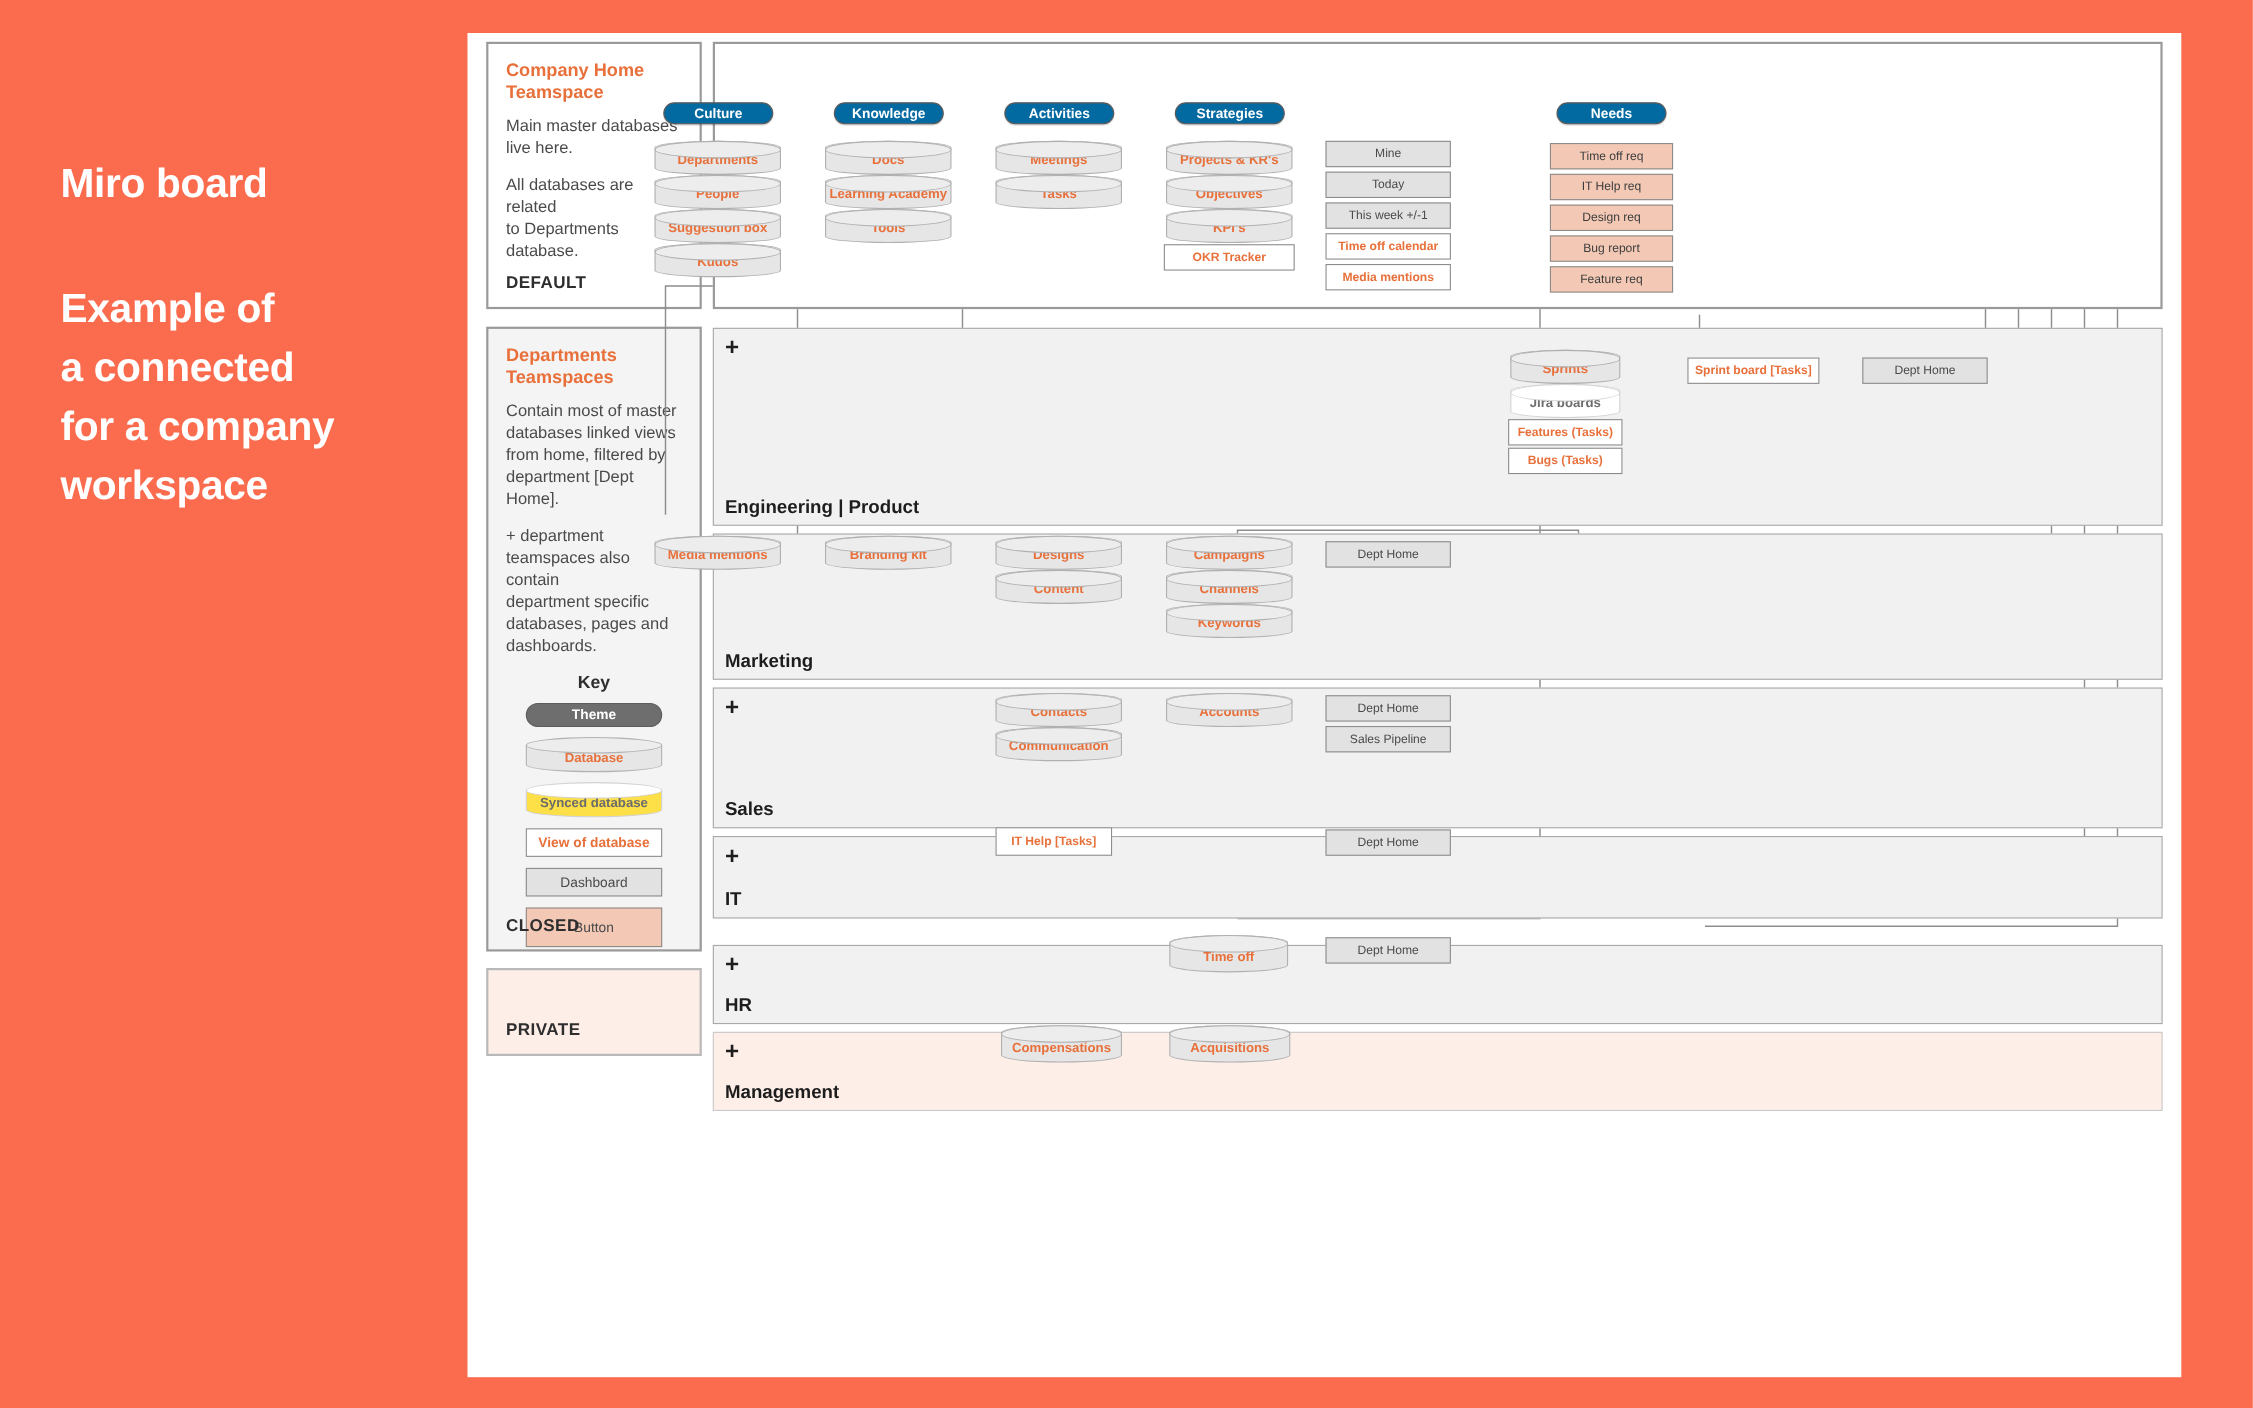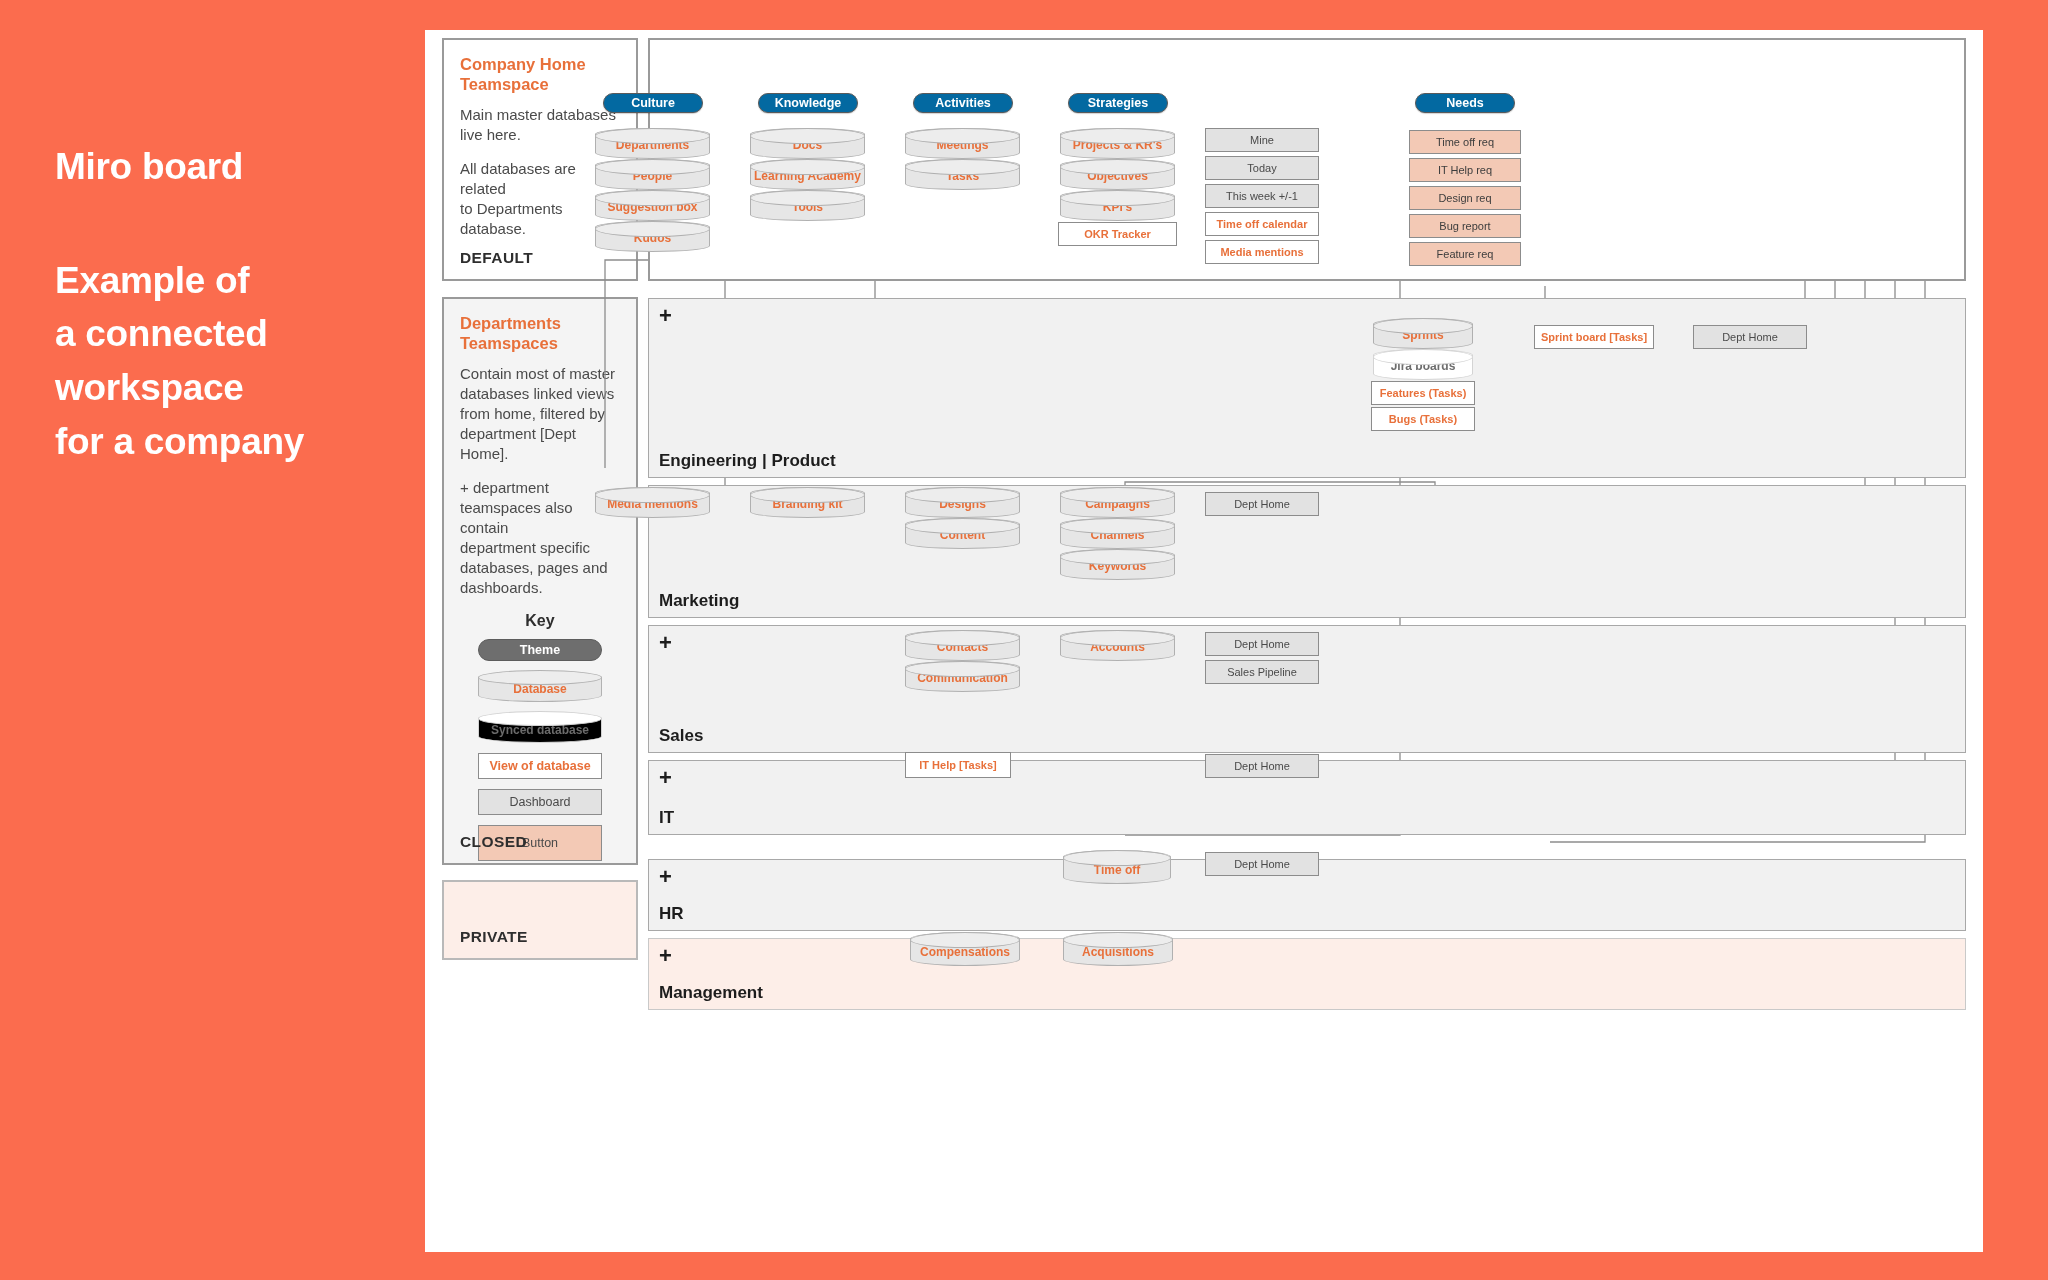--- a/index.html
+++ b/index.html
@@ -62,21 +62,21 @@
     position:relative; height:31px; background:#e6e6e6;
     border:1.4px solid #b2b2b2; border-radius:50%/22%;
     display:flex; align-items:flex-end; justify-content:center;
     color:#e8703a; font-weight:700; font-size:12px;
     padding-bottom:5px;
   }
   .shape-db::before{
     content:""; position:absolute; left:-1.4px; right:-1.4px; top:-1.4px; height:13px;
     border:1.4px solid #b2b2b2; border-radius:50%; background:#ededed;
   }
-  .shape-db.sync { background:#000000; color:#6b6b6b; font-weight:600; border-color:#d2d2d2; }
+  .shape-db.sync { background:#fde047; color:#6b6b6b; font-weight:600; border-color:#d2d2d2; }
   .shape-db.sync::before { background:#ffffff; border-color:#d2d2d2; }
 
   .shape-view {
     height:26px; background:#ffffff; border:1.6px solid #8c8c8c;
     color:#e8703a; font-weight:700; font-size:12.5px;
     display:flex; align-items:center; justify-content:center;
   }
   .shape-dash {
     height:26px; background:#e2e2e2; border:1.6px solid #8c8c8c;
     color:#4a4a4a; font-weight:400; font-size:12.5px;
@@ -140,22 +140,22 @@
   svg.wires { position:absolute; left:0; top:0; width:1558px; height:1222px; pointer-events:none; }
 </style>
 </head>
 <body>
 
 <div id="intro">
   <div class="line">Miro board</div>
   <div class="gap"></div>
   <div class="line">Example of</div>
   <div class="line">a connected</div>
+  <div class="line">for a company</div>
   <div class="line">workspace</div>
-  <div class="line">for a company</div>
 </div>
 
 <div id="board">
 
   <div class="card white" style="left:17px; top:8px; width:196px; height:243px; padding:14px 16px;">
     <div class="card-title">
       <span>Company Home</span><br>
       <span>Teamspace</span>
     </div>
     <div class="card-body">

